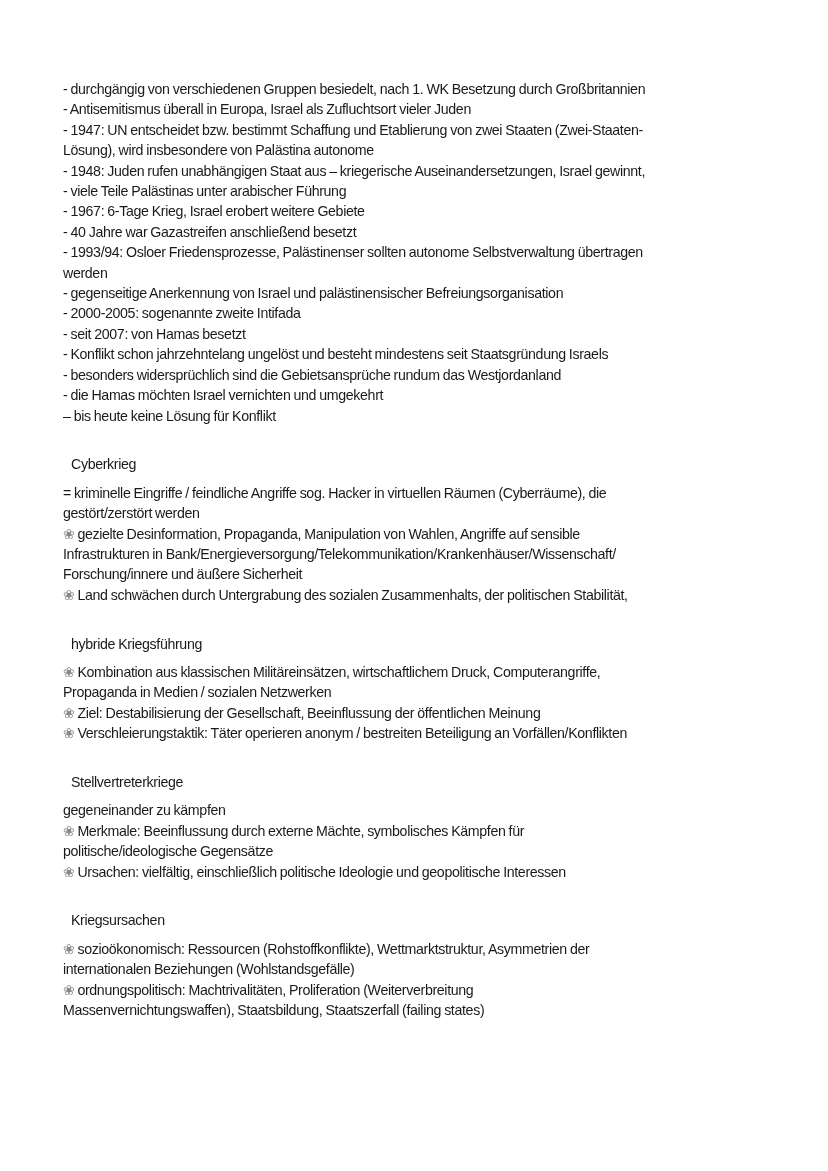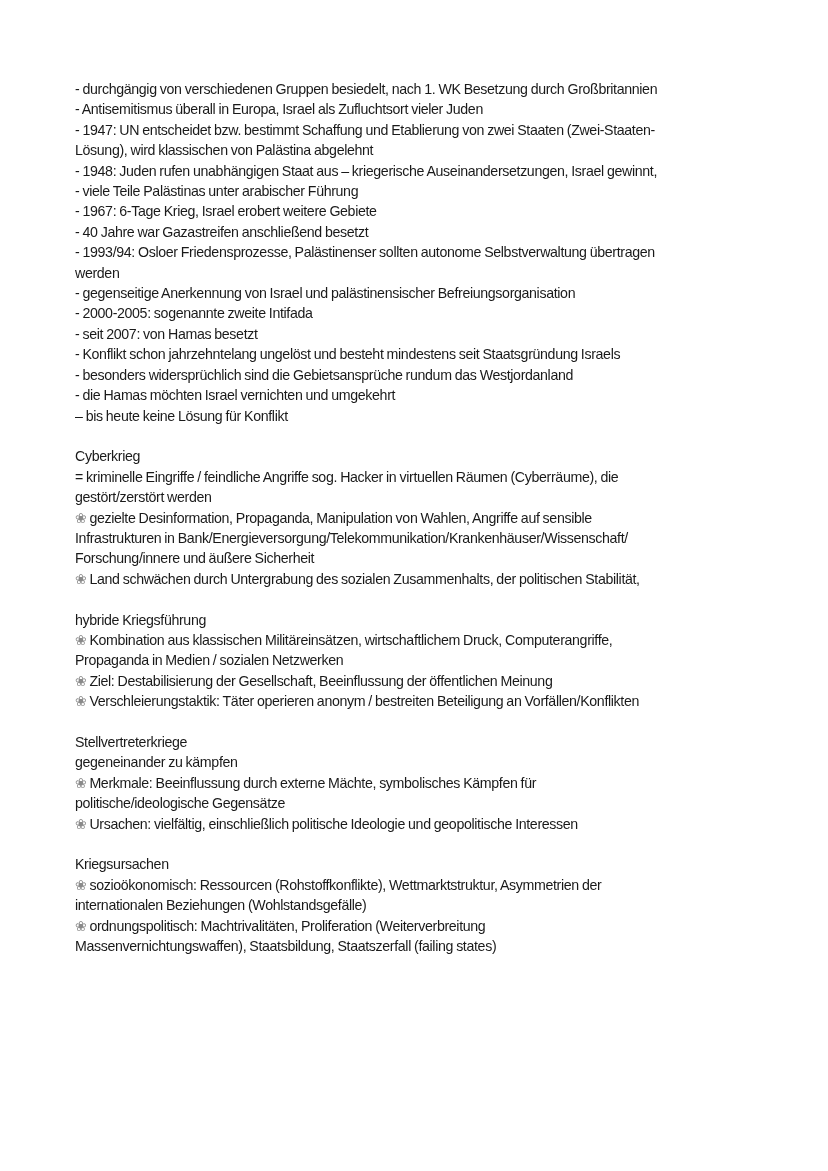--- a/index.html
+++ b/index.html
@@ -1,42 +1,42 @@
 <!DOCTYPE html>
 <html><head>
 <meta charset="utf-8">
 <style>
   html, body { margin: 0; padding: 0; background: #ffffff; }
   body { width: 828px; height: 1171px; position: relative; overflow: hidden; }
   .page {
     position: absolute;
-    left: 75px;
+    left: 63px;
     top: 79px;
     width: 700px;
     font-family: "Liberation Sans", sans-serif;
     font-size: 14.2px;
     line-height: 20.4px;
     color: #1a1a1a;
     letter-spacing: -0.35px;
     word-spacing: -0.5px;
   }
   .line { white-space: pre-wrap; margin: 0; }
   .blank { height: 20.4px; }
   .flower { color: #8a8a8a; font-size: 14px; margin-right: 3px; }
-  .section-title { margin: 0; }
+  .section-title { margin: 8px; }
 </style>
 </head>
 <body>
 
 <div class="page" id="page">
     <div>
       <div class="line"><span>- durchgängig von verschiedenen Gruppen besiedelt, nach 1. WK Besetzung durch Großbritannien</span></div>
       <div class="line"><span>- Antisemitismus überall in Europa, Israel als Zufluchtsort vieler Juden</span></div>
       <div class="line"><span>- 1947: UN entscheidet bzw. bestimmt Schaffung und Etablierung von zwei Staaten (Zwei-Staaten-</span></div>
-      <div class="line"><span>Lösung), wird klassischen von Palästina abgelehnt</span></div>
+      <div class="line"><span>Lösung), wird insbesondere von Palästina autonome</span></div>
       <div class="line"><span>- 1948: Juden rufen unabhängigen Staat aus – kriegerische Auseinandersetzungen, Israel gewinnt,</span></div>
       <div class="line"><span>- viele Teile Palästinas unter arabischer Führung</span></div>
       <div class="line"><span>- 1967: 6-Tage Krieg, Israel erobert weitere Gebiete</span></div>
       <div class="line"><span>- 40 Jahre war Gazastreifen anschließend besetzt</span></div>
       <div class="line"><span>- 1993/94: Osloer Friedensprozesse, Palästinenser sollten autonome Selbstverwaltung übertragen</span></div>
       <div class="line"><span>werden</span></div>
       <div class="line"><span>- gegenseitige Anerkennung von Israel und palästinensischer Befreiungsorganisation</span></div>
       <div class="line"><span>- 2000-2005: sogenannte zweite Intifada</span></div>
       <div class="line"><span>- seit 2007: von Hamas besetzt</span></div>
       <div class="line"><span>- Konflikt schon jahrzehntelang ungelöst und besteht mindestens seit Staatsgründung Israels</span></div>

